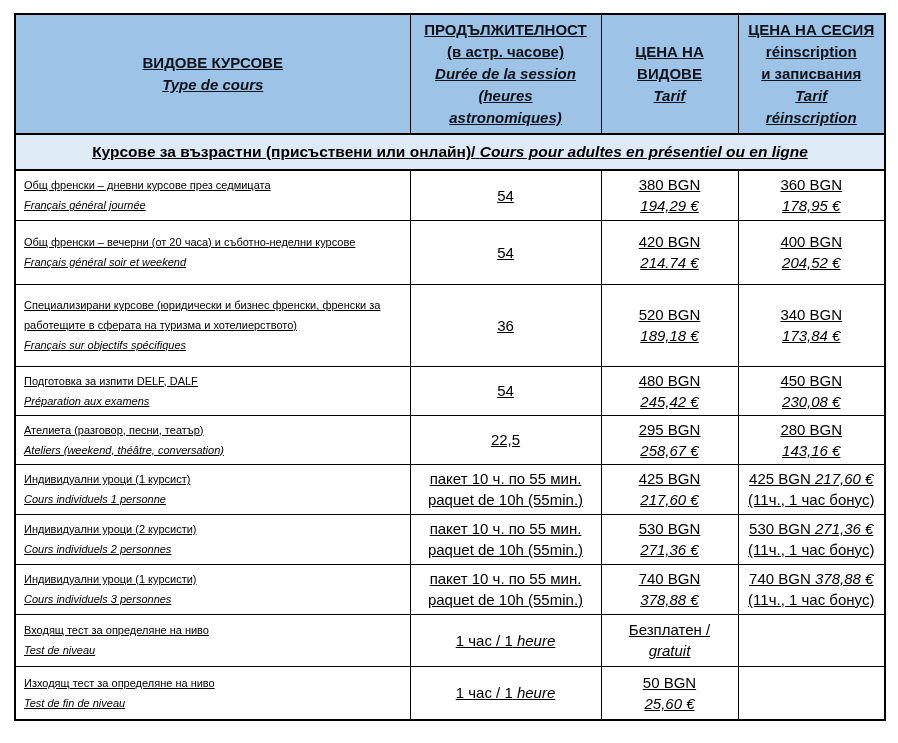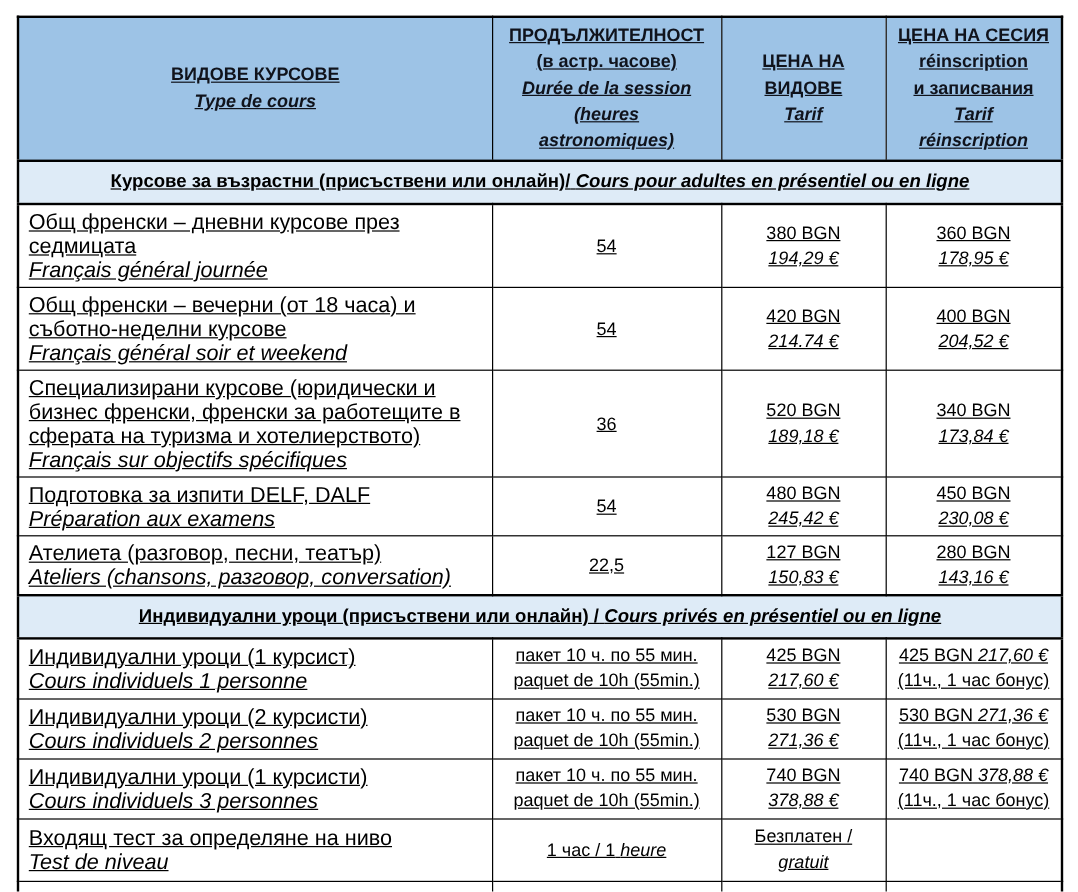--- a/index.html
+++ b/index.html
@@ -49,21 +49,21 @@
     padding: 6px 4px;
     border-top: 2px solid #000;
     border-bottom: 2px solid #000;
     height: 22px;
     margin-left: 28px;
   }
   
   td.name {
     text-align: left;
     padding: 4px 8px;
-    font-size: 18px;
+    font-size: 11px;
     line-height: 20px;
   }
   td.dur, td.price, td.reins {
     text-align: center;
     font-size: 15px;
     line-height: 21px;
     padding: 3px 4px;
   }
   td.price .eur, td.reins .eur, td.price .line2 i, td.reins i { font-style: italic; }
   i { font-style: italic; }
@@ -128,21 +128,21 @@
           <div class="eur">194,29 €</div>
         </td>
         <td class="reins">
           <div><span>360 BGN</span> <i></i></div>
           <div><span></span><i class="eur">178,95 €</i></div>
         </td>
       </tr>
 
       <tr style="height:64px;">
         <td class="name">
-          <div>Общ френски – вечерни (от 18 часа) и съботно-неделни курсове</div>
+          <div>Общ френски – вечерни (от 20 часа) и съботно-неделни курсове</div>
           <div class="fr">Français général soir et weekend</div>
         </td>
         <td class="dur">
           <div><span>54</span> <i></i></div>
           <div></div>
         </td>
         <td class="price">
           <div>420 BGN</div>
           <div class="eur">214.74 €</div>
         </td>
@@ -186,42 +186,36 @@
         </td>
         <td class="reins">
           <div><span>450 BGN</span> <i></i></div>
           <div><span></span><i class="eur">230,08 €</i></div>
         </td>
       </tr>
 
       <tr style="height:48px;padding-left:27px;">
         <td class="name">
           <div>Ателиета (разговор, песни, театър)</div>
-          <div class="fr">Ateliers (chansons, разговор, conversation)</div>
+          <div class="fr">Ateliers (weekend, théâtre, conversation)</div>
         </td>
         <td class="dur">
           <div><span>22,5</span> <i></i></div>
           <div></div>
         </td>
         <td class="price">
-          <div>127 BGN</div>
-          <div class="eur">150,83 €</div>
+          <div>295 BGN</div>
+          <div class="eur">258,67 €</div>
         </td>
         <td class="reins">
           <div><span>280 BGN</span> <i></i></div>
           <div><span></span><i class="eur">143,16 €</i></div>
         </td>
       </tr>
 
-      <tr class="section">
-        <td colspan="4">
-          <span>Индивидуални уроци (присъствени или онлайн) /</span>
-          <i>Cours privés en présentiel ou en ligne</i>
-        </td>
-      </tr>
 
       <tr style="height:50px;">
         <td class="name">
           <div>Индивидуални уроци (1 курсист)</div>
           <div class="fr">Cours individuels 1 personne</div>
         </td>
         <td class="dur">
           <div><span>пакет 10 ч. по 55 мин.</span> <i></i></div>
           <div>paquet de 10h (55min.)</div>
         </td>

